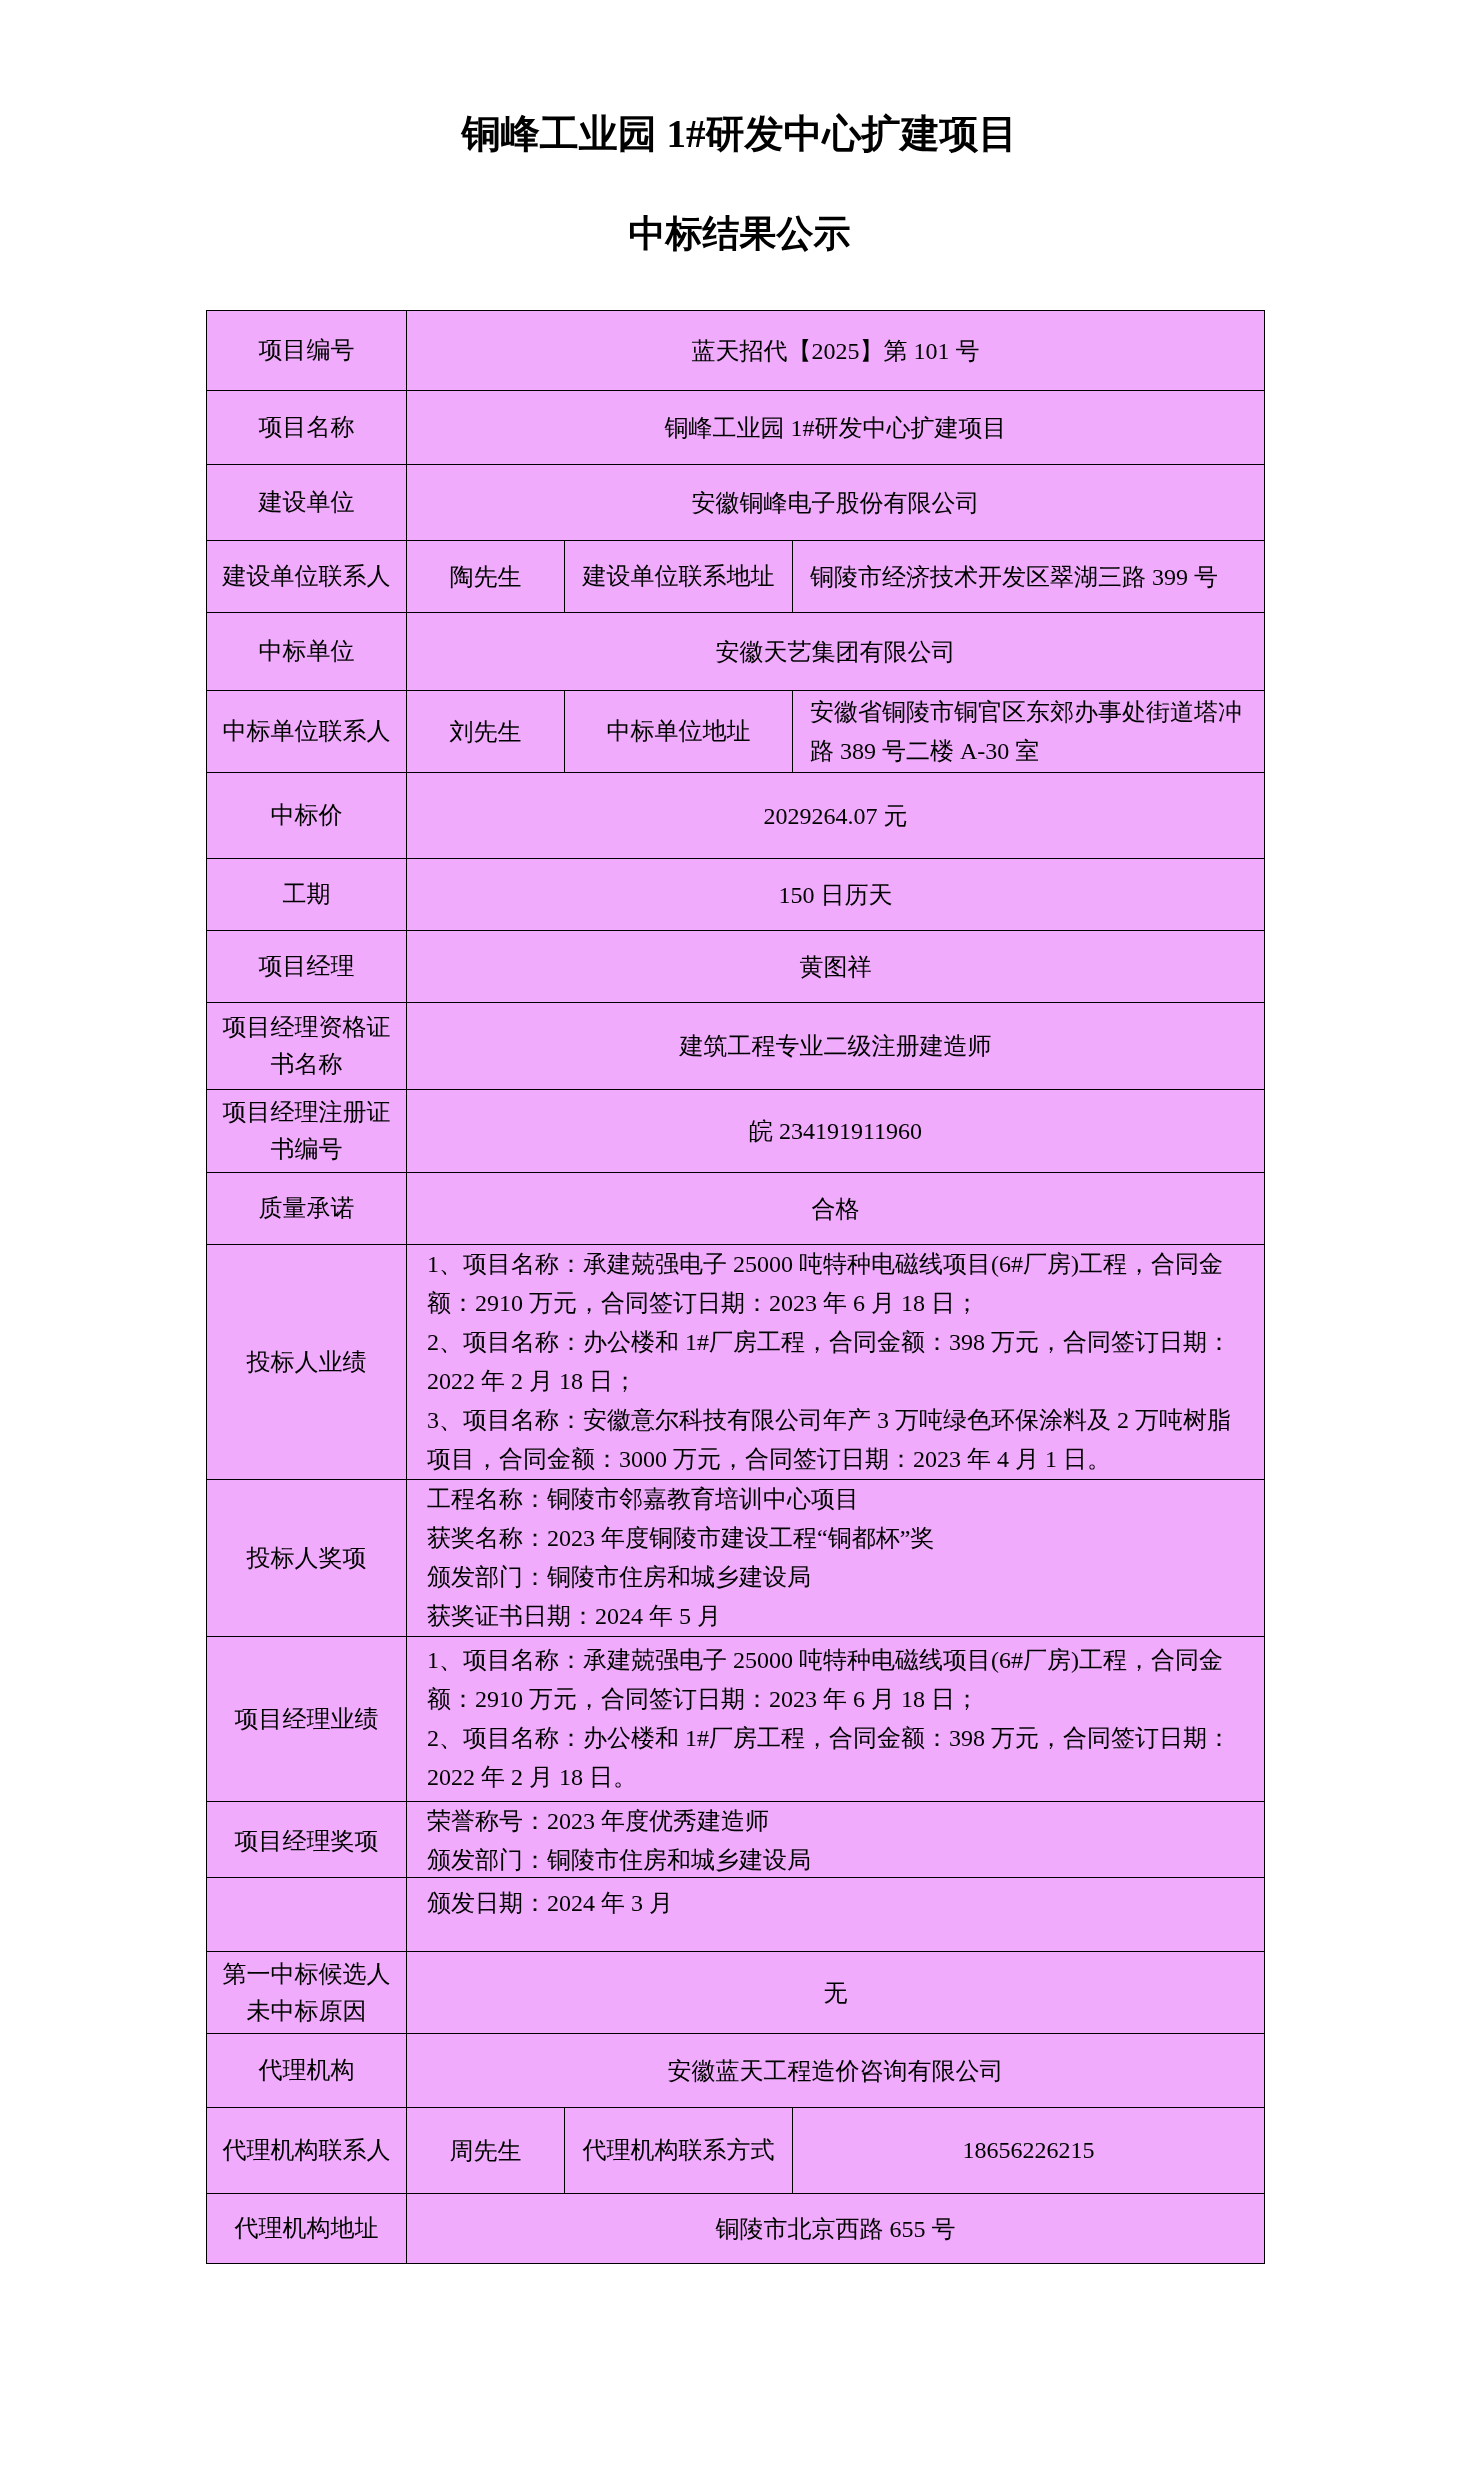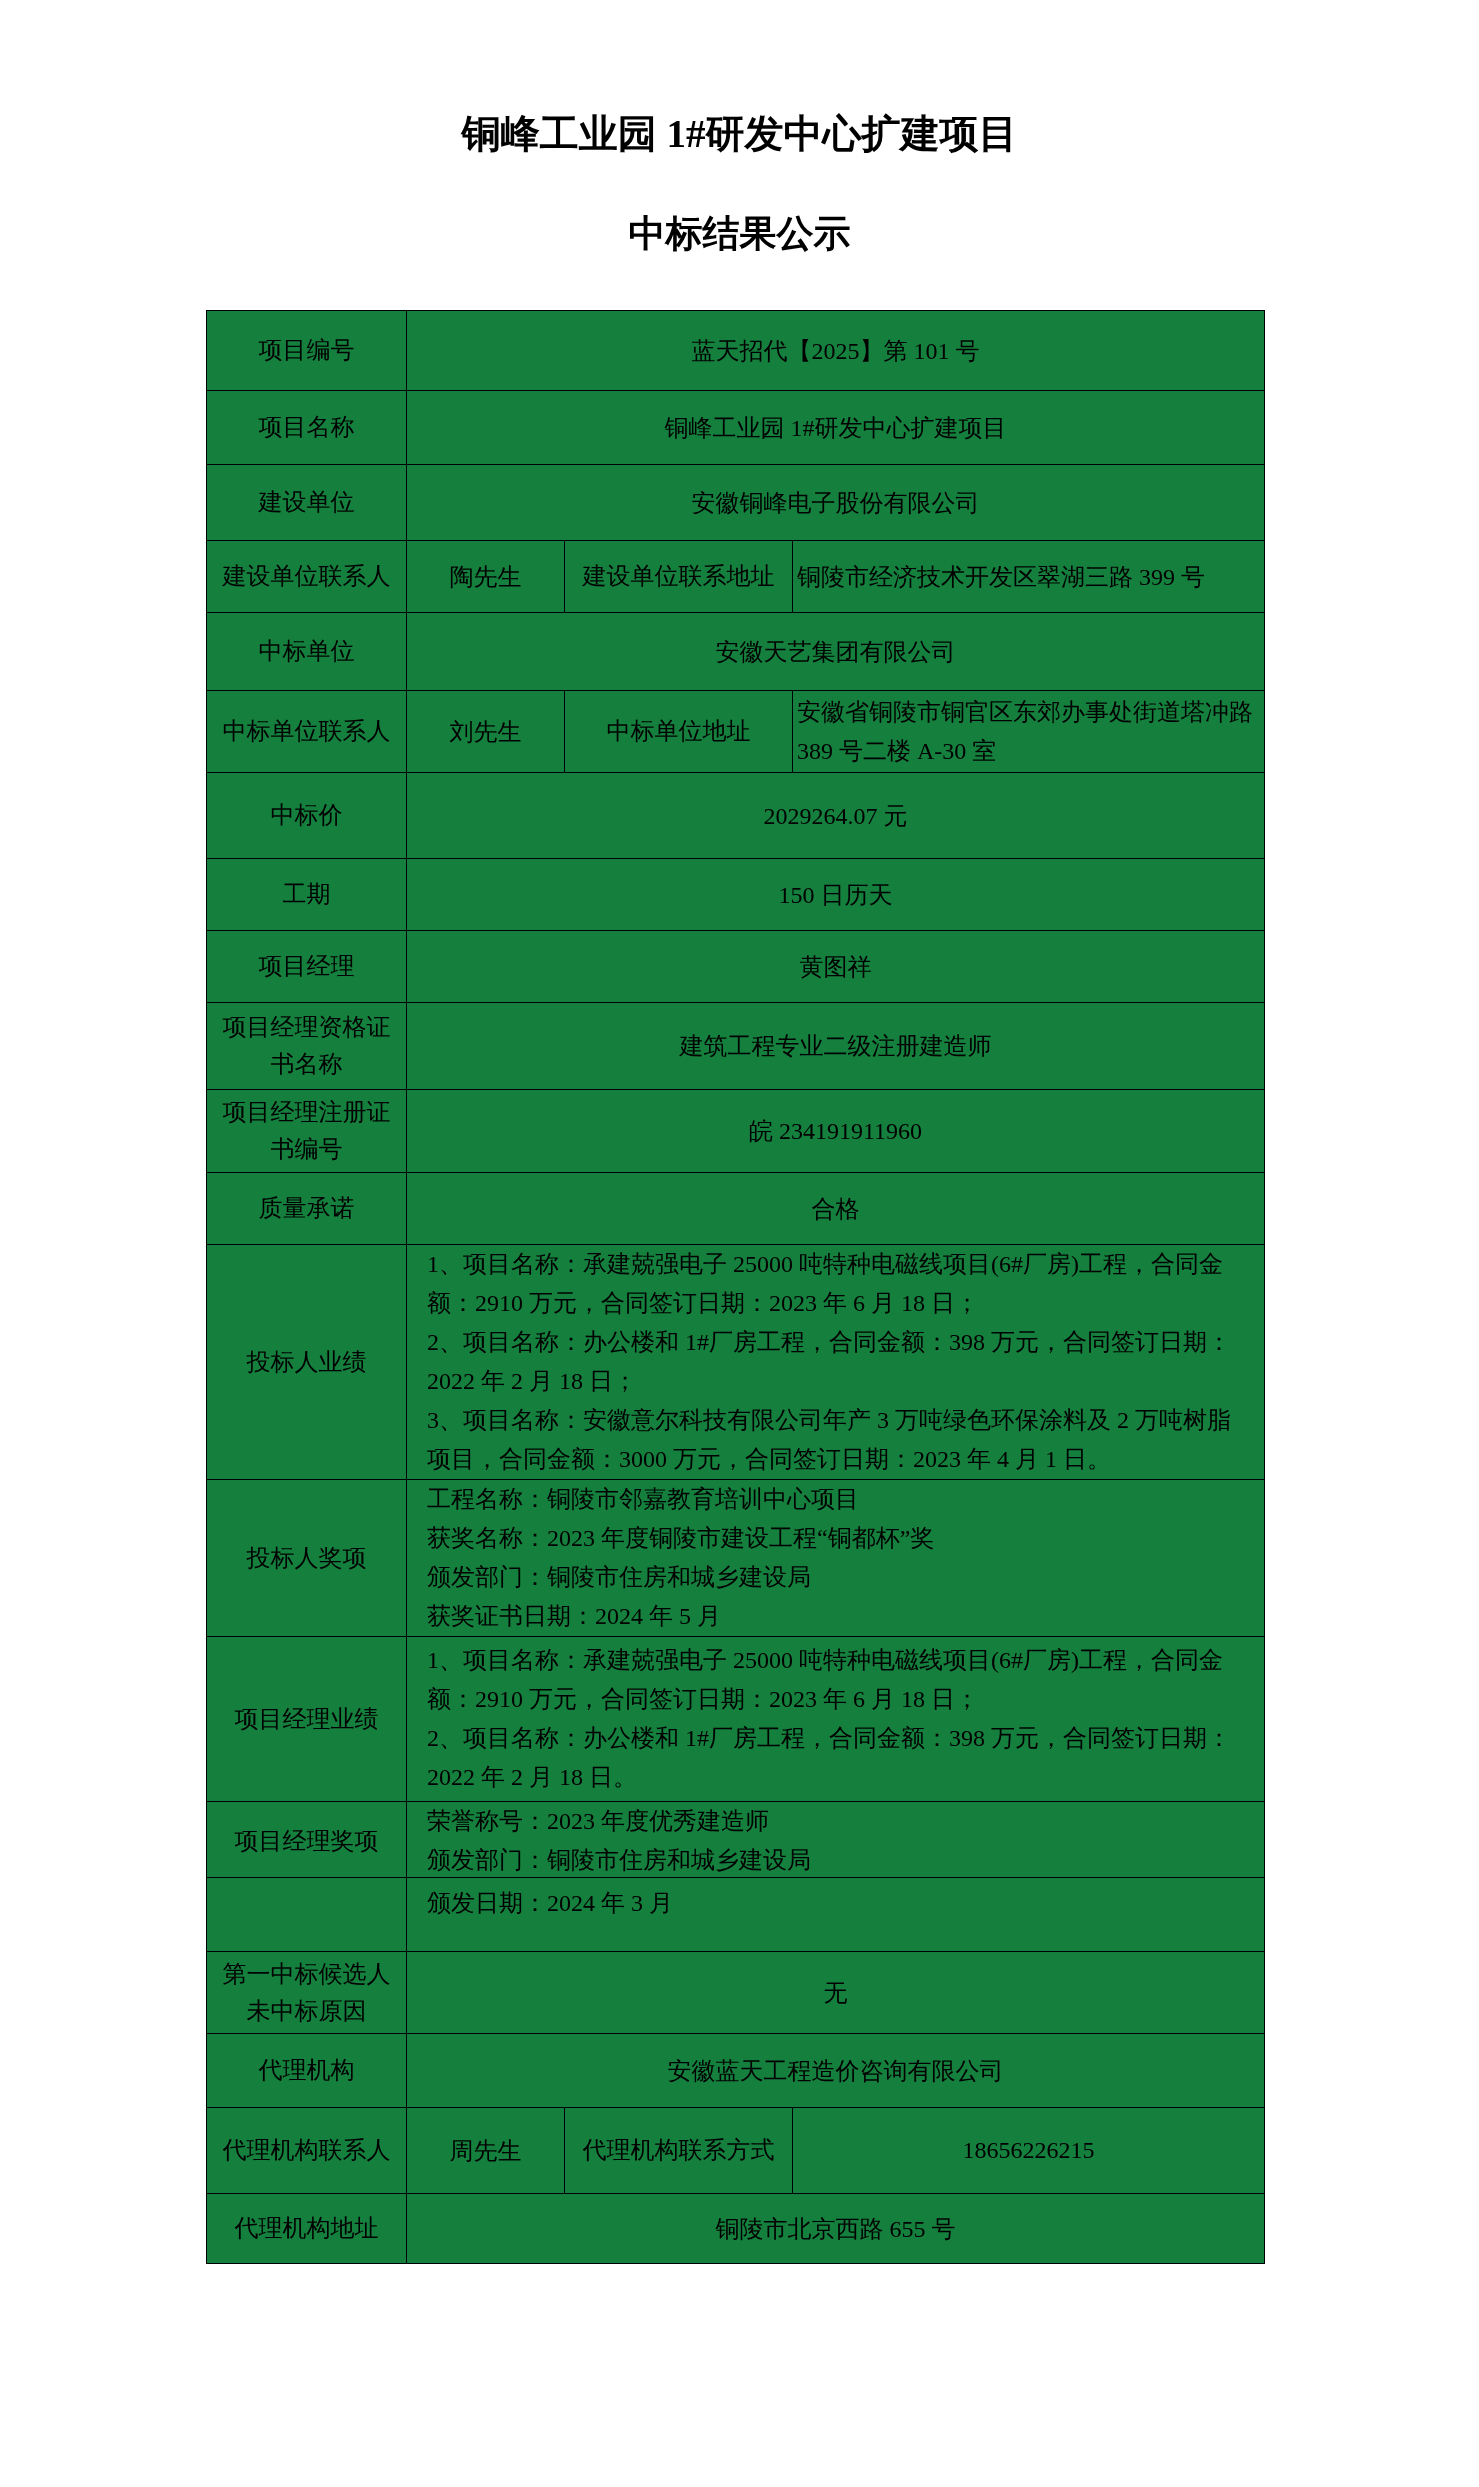--- a/index.html
+++ b/index.html
@@ -10,33 +10,33 @@
   }
   .page-title {
     position:absolute; left:0; width:1479px; text-align:center;
     font-weight:700; color:#000; line-height:1.15;
   }
   #title-line1 { top:112px; font-size:39px; }
   #title-line2 { top:213px; font-size:37px; }
 
   table.doc {
     position:absolute; left:206px; width:1059px;
-    border-collapse:collapse; table-layout:fixed; background:#15803d;
+    border-collapse:collapse; table-layout:fixed; background:#f0abfc;
   }
   #table-main { top:310px; }
   #table-cont { top:1877px; }
 
   td {
     border:1.9px solid #000; font-size:24px; color:#000;
     padding:0; vertical-align:middle; overflow:hidden;
   }
   td.lbl  { text-align:center; white-space:pre-line; line-height:37px; padding:0 3.7px; }
   td.val  { text-align:center; padding:0 8px; }
   td.txt  { text-align:left; white-space:pre-line; line-height:39px; padding:0 20px; }
-  td.left { text-align:left; padding:0 4px;margin-left:8px; }
+  td.left { text-align:left; padding:0 17px;margin-left:8px; }
   td.top  { vertical-align:top; padding-top:5.6px; }
 
   tr.h75{height:70px} tr.h77{height:72px} tr.h79{height:74px} tr.h80{height:75px}
   tr.h81{height:76px} tr.h83{height:86px} tr.h84{height:78px} tr.h86{height:80px}
   tr.h88{height:82px} tr.h89{height:83px} tr.h93{height:87px}
   tr.h168{height:157px} tr.h177{height:165px} tr.h251{height:234px}
 </style>
 </head>
 <body>
 

